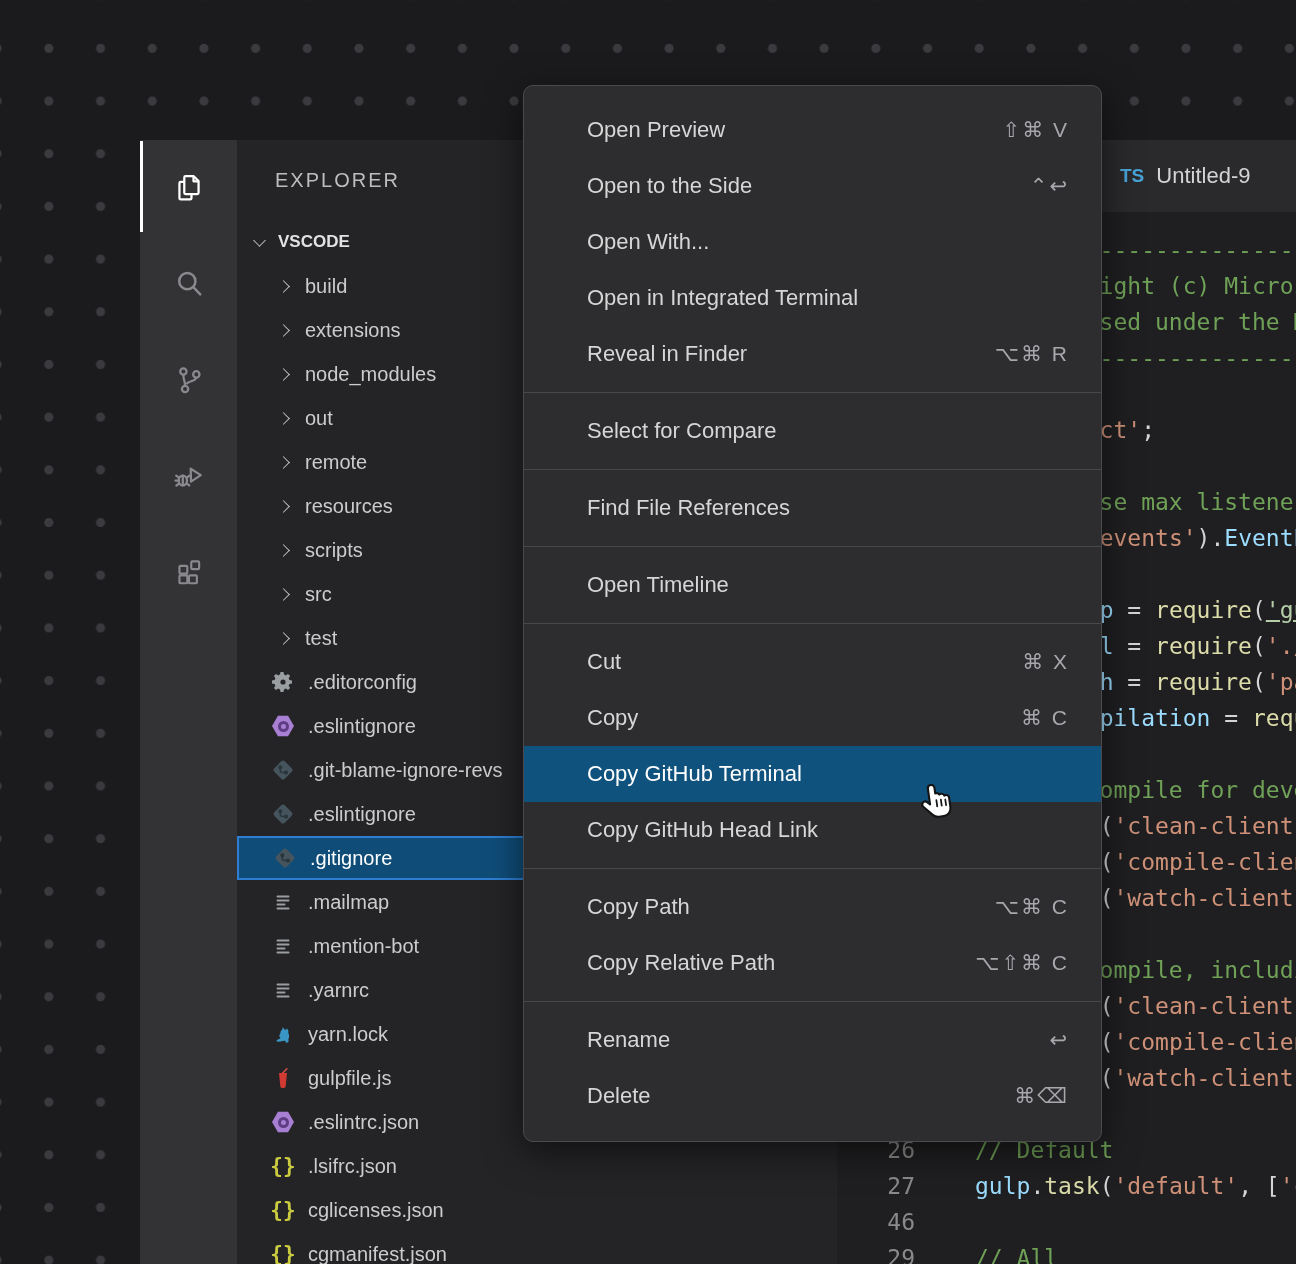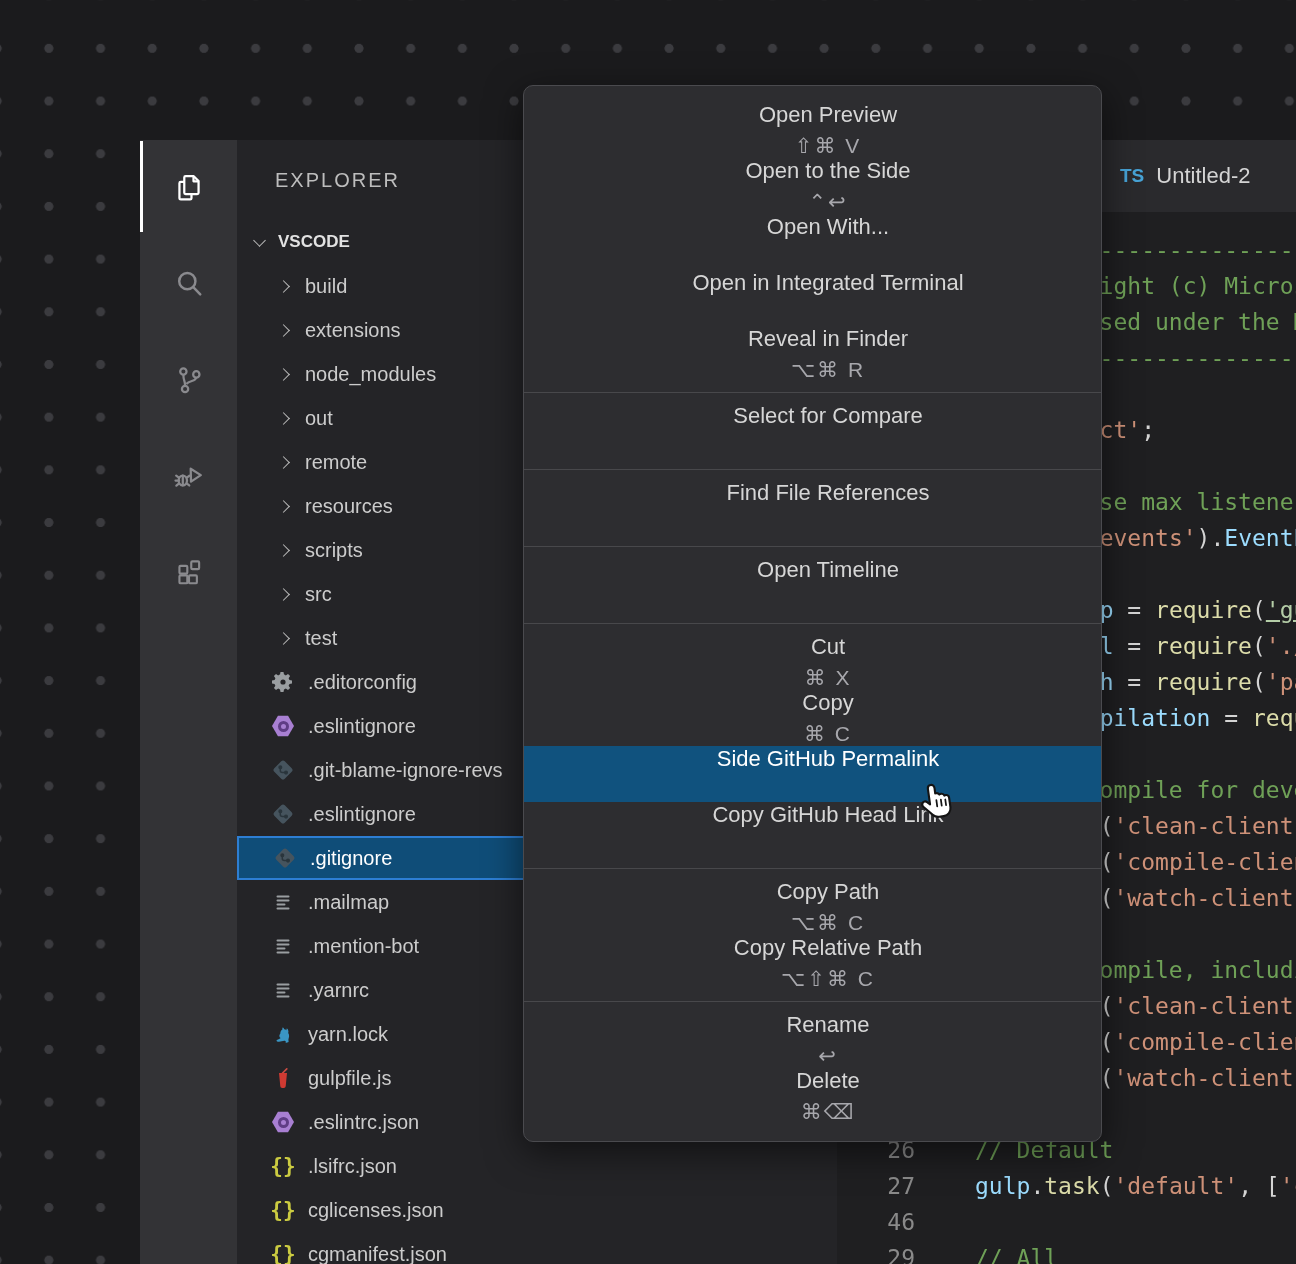--- a/index.html
+++ b/index.html
@@ -50,21 +50,21 @@
   .gutter { width:78px; text-align:right; color:#8a8a8a; flex:none; }
   .codetext { margin-left:60px; }
   .tok-c { color:var(--tok-comment); } .tok-s { color:var(--tok-string); }
   .tok-v { color:var(--tok-var); }     .tok-f { color:var(--tok-fn); }
   .tok-p { color:var(--tok-plain); }   .tok-k { color:var(--tok-kw); }
   .tok-u { color:var(--tok-num); text-decoration:underline; }
 
   
   #menu { left:523px; top:85px; width:579px; background:var(--menu-bg); border:1px solid var(--menu-border);
           border-radius:10px; padding:16px 0 17px 0; box-shadow:0 10px 36px rgba(0,0,0,0.55); z-index:10; }
-  .mitem { height:56px; display:flex; align-items:center; padding:0 32px 0 63px; font-size:22px; color:var(--menu-text); cursor:pointer;flex-direction:column; }
+  .mitem { height:56px; display:flex; align-items:center; padding:0 32px 0 63px; font-size:22px; color:var(--menu-text); cursor:pointer; }
   .mitem .mlabel { flex:1; }
   .mitem .mshort { color:var(--menu-shortcut); letter-spacing:2px; font-size:21px; }
   .mitem.hl { background:var(--selection-menu); color:#ffffff; }
   .msep { height:1px; background:var(--menu-separator); margin:10px 0; }
 
   #cursor { left:920px; top:782px; width:36px; height:42px; z-index:20; pointer-events:none; }
 </style>
 </head>
 <body>
 
@@ -282,21 +282,21 @@
           <span class="ficon json">{}</span>
           <span>cgmanifest.json</span>
         </div>
       </div>
   </div>
 </div>
 
 <div id="tabstrip" class="abs">
   <div id="tab">
     <span id="tab-badge">TS</span>
-    <span id="tab-title">Untitled-2</span>
+    <span id="tab-title">Untitled-9</span>
   </div>
 </div>
 
 <div id="editor" class="abs">
   <div id="code">
       <div class="erow"><span class="gutter">1</span><span class="codetext"><span class="tok-c">/*----------------------------------------------------------------</span></span></div>
       <div class="erow"><span class="gutter">2</span><span class="codetext"><span class="tok-c"> *  Copyright (c) Microsoft Corporation. All rights reserved.</span></span></div>
       <div class="erow"><span class="gutter">3</span><span class="codetext"><span class="tok-c"> *  Licensed under the MIT License. See License.txt in the project root.</span></span></div>
       <div class="erow"><span class="gutter">4</span><span class="codetext"><span class="tok-c"> *---------------------------------------------------------------*/</span></span></div>
       <div class="erow"><span class="gutter">5</span><span class="codetext"></span></div>
@@ -361,21 +361,21 @@
     <div class="msep"></div>
     <div class="mitem">
       <span class="mlabel">Cut</span>
       <span class="mshort">⌘ X</span>
     </div>
     <div class="mitem">
       <span class="mlabel">Copy</span>
       <span class="mshort">⌘ C</span>
     </div>
     <div class="mitem hl">
-      <span class="mlabel">Side GitHub Permalink</span>
+      <span class="mlabel">Copy GitHub Terminal</span>
     </div>
     <div class="mitem">
       <span class="mlabel">Copy GitHub Head Link</span>
     </div>
     <div class="msep"></div>
     <div class="mitem">
       <span class="mlabel">Copy Path</span>
       <span class="mshort">⌥⌘ C</span>
     </div>
     <div class="mitem">

